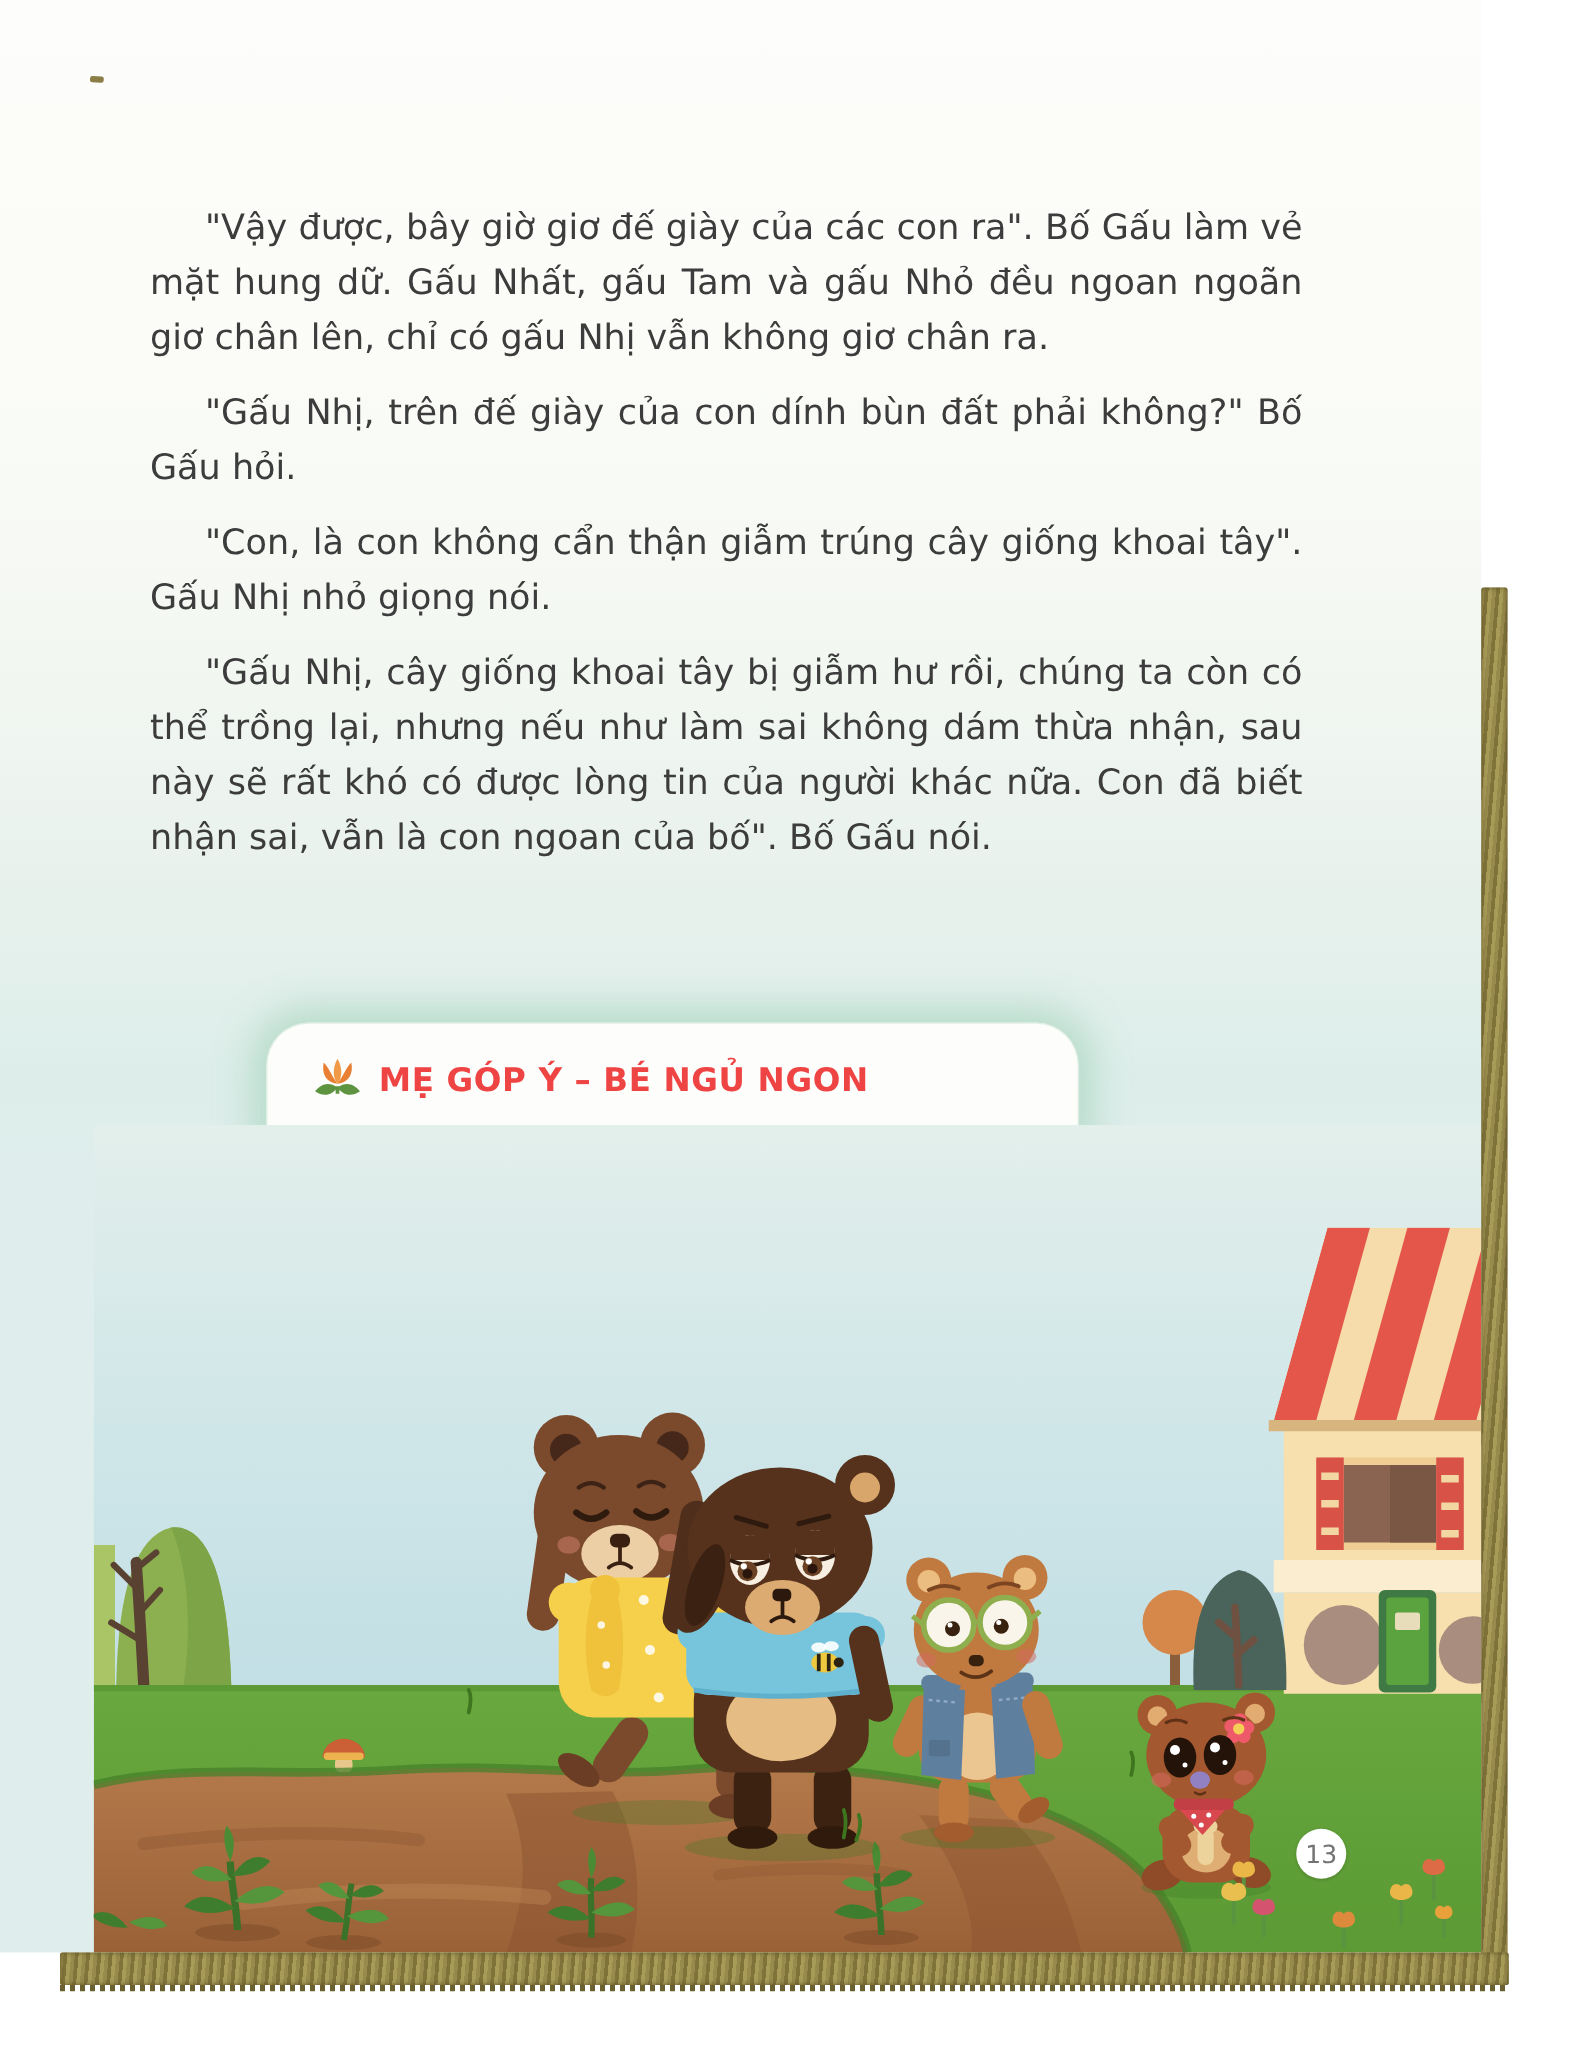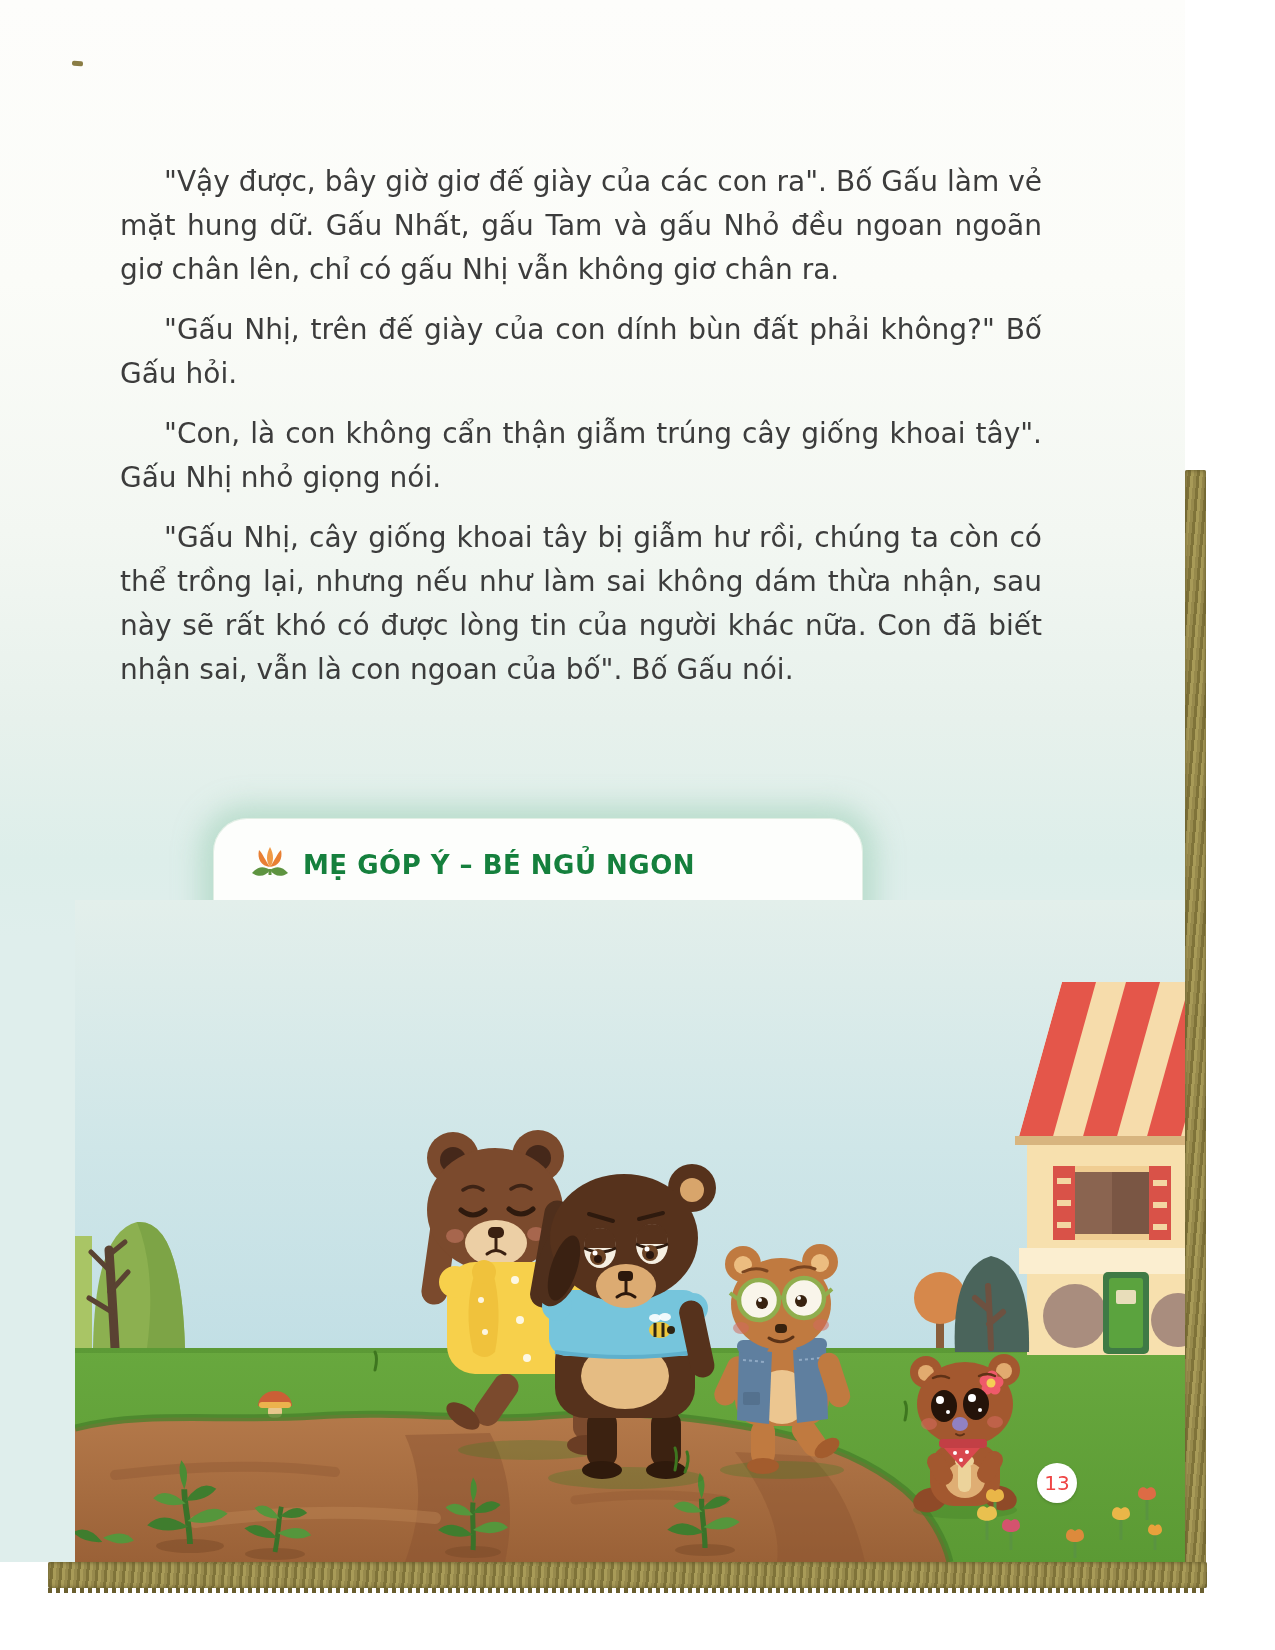--- a/index.html
+++ b/index.html
@@ -9,26 +9,26 @@
         background:linear-gradient(180deg,#fdfdfb 0%,#fbfcf8 18%,#f3f7f2 34%,#e7f1ec 46%,#ddeeea 55%,#dfeeec 60%);}
   .corner-mark{position:absolute;left:72px;top:61px;width:11px;height:5px;background:#8a7d45;
         border-radius:2px;transform:rotate(4deg);}
   .story{position:absolute;left:120px;top:160px;width:922px;font-size:28px;line-height:44px;
         color:#3c3c3c;text-align:justify;}
   .story p{margin:0 0 16px 0;text-indent:44px;}
   .tipbox{position:absolute;left:213px;top:818px;width:650px;min-height:272px;box-sizing:border-box;
         background:#fdfefc;border-radius:34px;padding:24px 22px 20px 36px;
         box-shadow:0 0 26px 13px rgba(152,206,177,.5), inset 0 0 0 1px rgba(190,220,200,.45);}
   .tip-title-row{display:flex;align-items:center;gap:12px;}
-  .tip-title{font-size:26px;font-weight:bold;color:#15803d;letter-spacing:.5px;}
+  .tip-title{font-size:26px;font-weight:bold;color:#ef4444;letter-spacing:.5px;}
   .tip-body{margin:14px 0 0 0;font-size:22px;line-height:44px;color:#5f9b89;}
   .scene{position:absolute;left:75px;top:900px;width:1110px;height:662px;display:block;}
   .page-num{position:absolute;left:1037px;top:1463px;width:40px;height:40px;border-radius:50%;
         background:#ffffff;display:flex;align-items:center;justify-content:center;
-        font-size:20px;color:#ef4444;box-shadow:0 1px 3px rgba(0,0,0,.18);}
+        font-size:20px;color:#737373;box-shadow:0 1px 3px rgba(0,0,0,.18);}
   .fabric{position:absolute;background:repeating-linear-gradient(95deg,#978a4c 0 3px,#7f7339 3px 6px,#a89b58 6px 9px);
         box-shadow:inset 0 0 4px #5f5528;}
   .fabric-right{left:1185px;top:470px;width:21px;height:1118px;border-radius:2px;}
   .fabric-bottom{left:48px;top:1562px;width:1159px;height:26px;border-radius:2px;}
   .fabric-bottom::after{content:"";position:absolute;left:0;right:0;bottom:-5px;height:5px;
         background:repeating-linear-gradient(90deg,#6b6030 0 4px,transparent 4px 8px);}
 </style>
 </head>
 <body>
 

